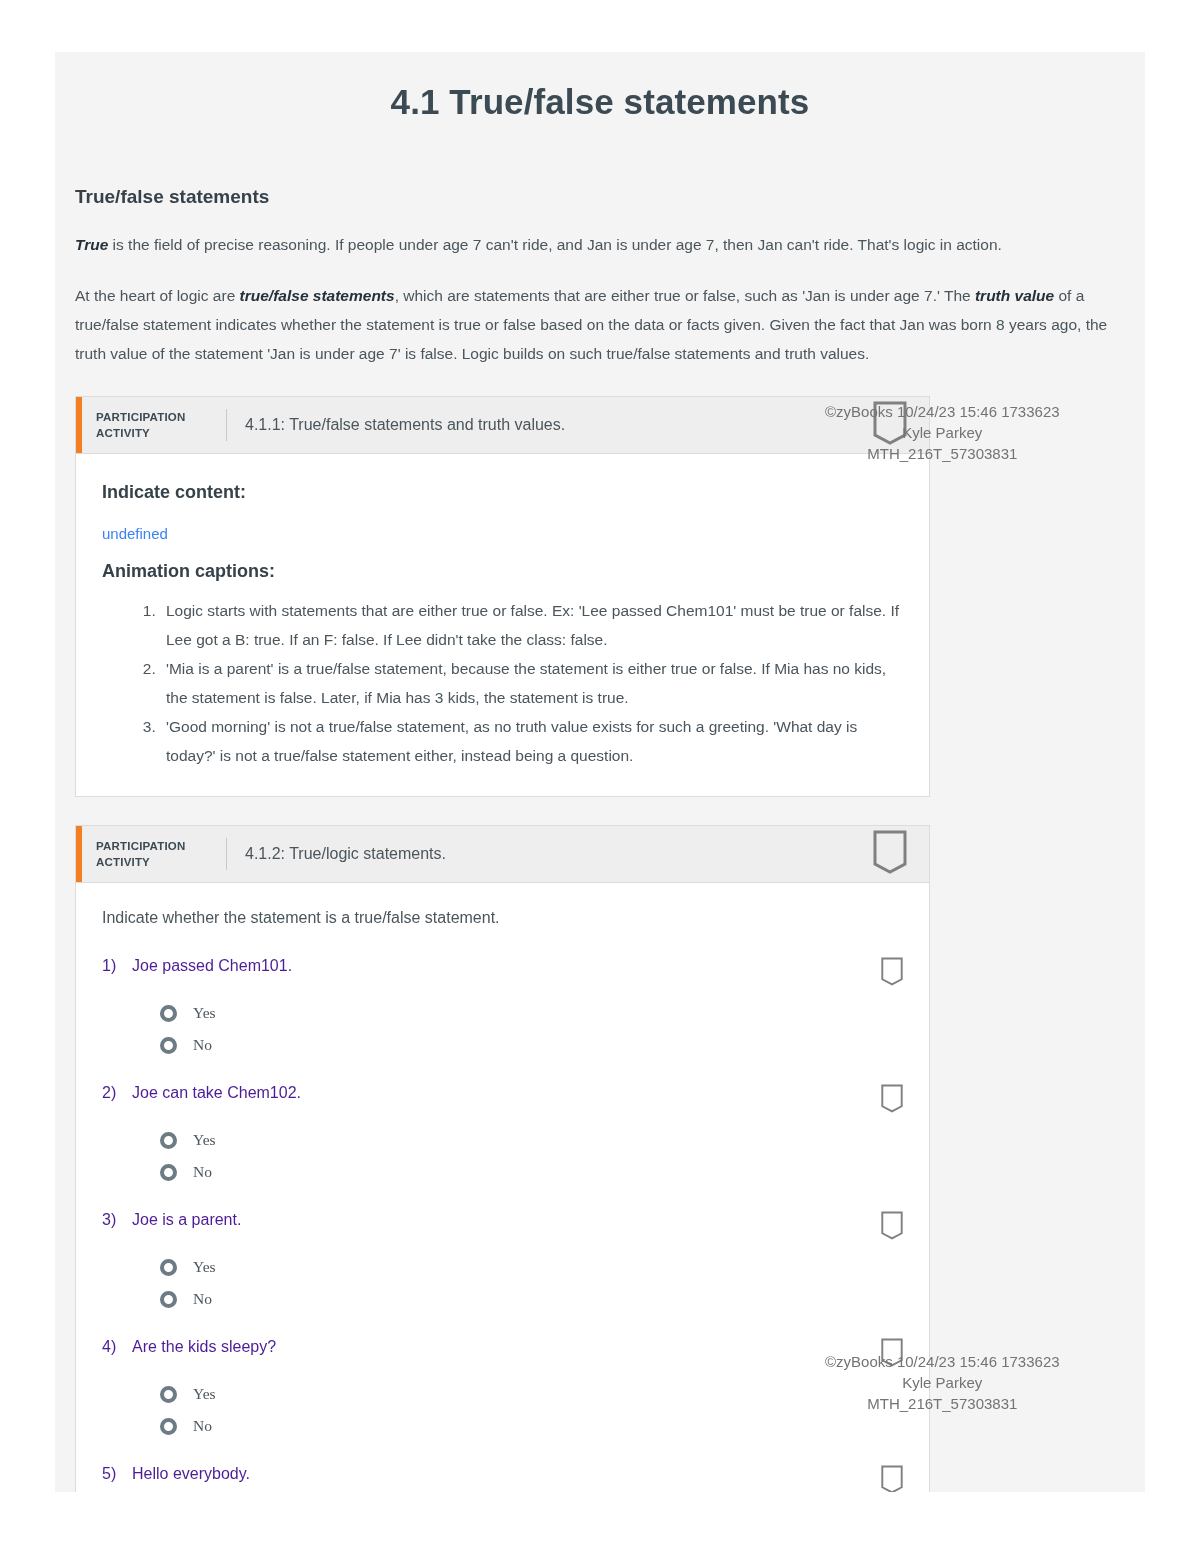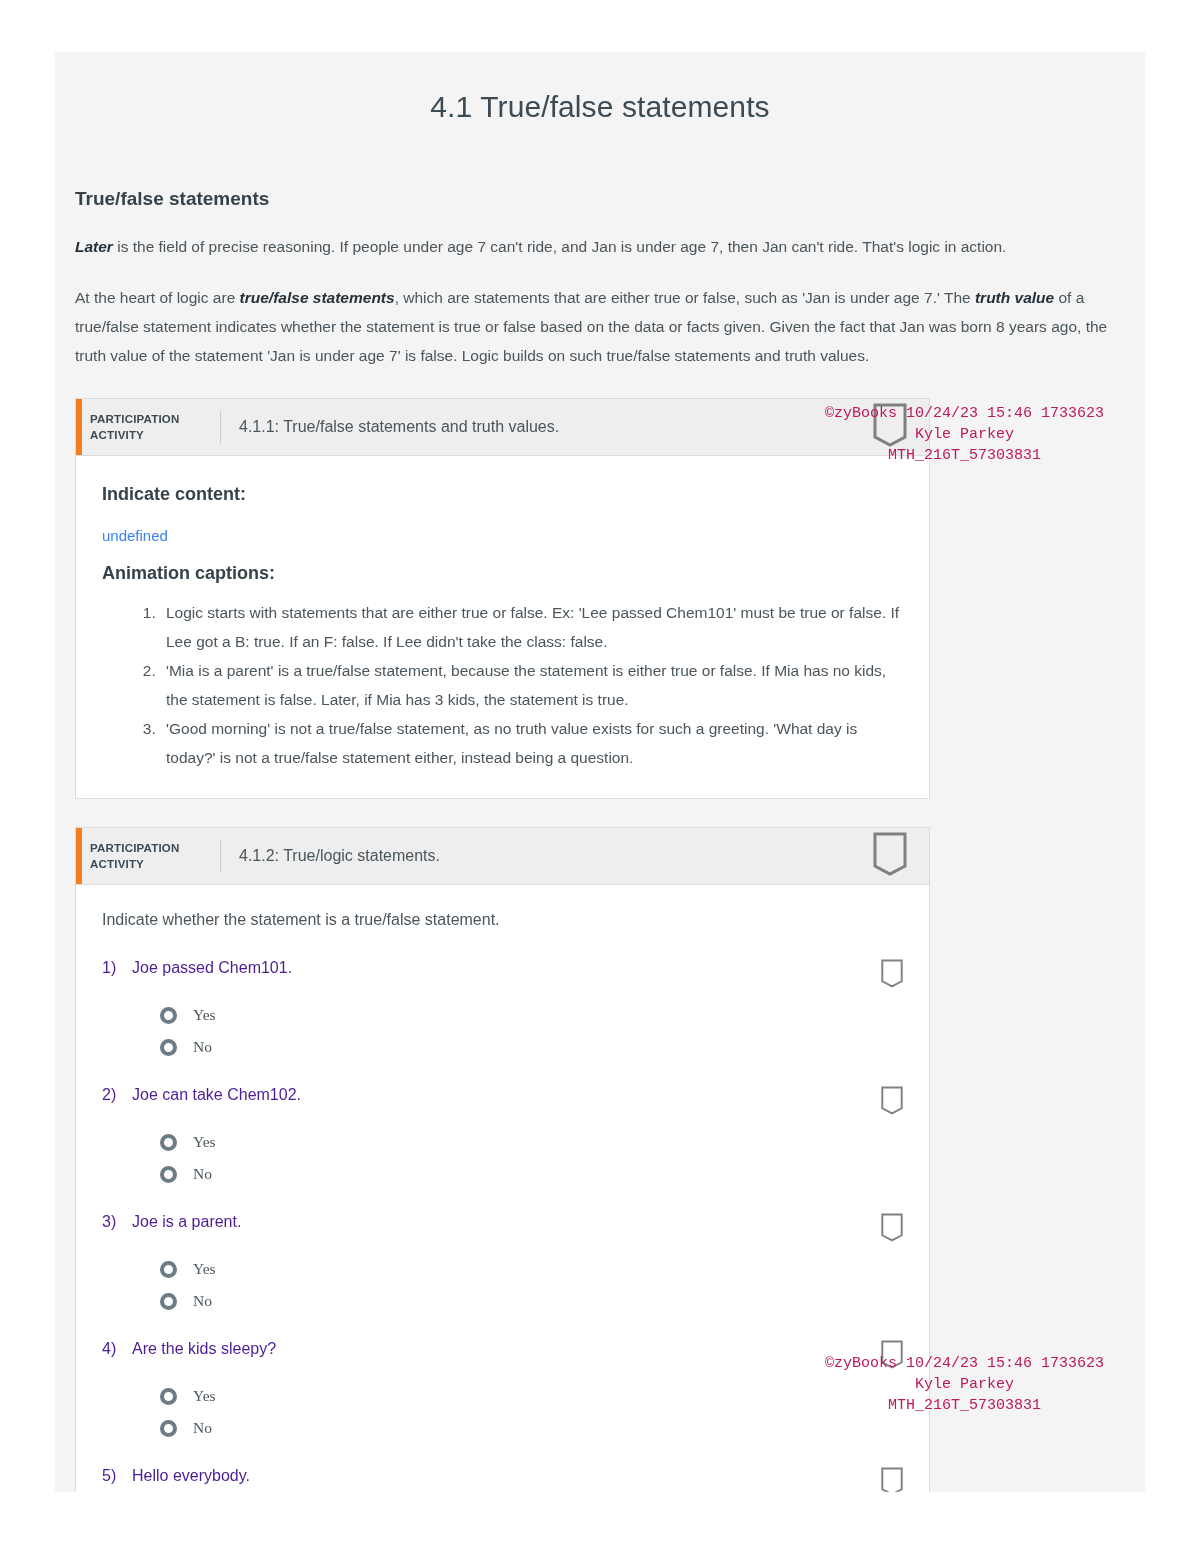--- a/index.html
+++ b/index.html
@@ -20,25 +20,25 @@
     position: absolute;
     left: 55px;
     top: 52px;
     width: 1090px;
     height: 1440px;
     background: #f4f4f4;
     overflow: hidden;
   }
 
   .page-title {
-    margin: 8px;
+    margin: 0;
     padding-top: 30px;
     text-align: center;
-    font-size: 30px;
-    font-weight: 400;
+    font-size: 35px;
+    font-weight: 700;
     color: #3c4a54;
     letter-spacing: .1px;
   }
 
   .content {
     position: relative;
     padding: 0 18px 0 20px;
   }
 
   .section-heading {
@@ -57,27 +57,26 @@
   p.body-text b, p.body-text .bi {
     font-weight: bold;
     font-style: italic;
     color: #25313a;
   }
 
   
   .watermark {
     position: absolute;
     text-align: center;
-    color: #be185d;
+    color: #737373;
     font-size: 15px;
     line-height: 21px;
     pointer-events: none;
     white-space: nowrap;
     z-index: 5;
-    font-family: Liberation Mono, monospace;
   }
   .watermark-1 { left: 770px; top: 215px; }
   .watermark-2 { left: 770px; top: 1165px; }
 
   
   .activity-card {
     margin-top: 28px;
     background: #ffffff;
     border: 1px solid #dcdcdc;
     width: 855px;
@@ -86,20 +85,21 @@
     z-index: 2;
   }
 
   .activity-header {
     display: flex;
     align-items: center;
     background: #eeeeee;
     border-bottom: 1px solid #dcdcdc;
     height: 56px;
     position: relative;
+    padding-left: 6px;
   }
   .activity-accent {
     position: absolute;
     left: 0;
     top: 0;
     bottom: 0;
     width: 6px;
     background: #f47e20;
   }
   .pa-label {
@@ -202,21 +202,21 @@
   <div class="content">
 
     <div class="watermark watermark-1">
       <div>©zyBooks 10/24/23 15:46 1733623</div>
       <div>Kyle Parkey</div>
       <div>MTH_216T_57303831</div>
     </div>
 
     <h2 class="section-heading">True/false statements</h2>
 
-    <p class="body-text"><span class="bi">Later</span><span> is the field of precise reasoning. If people under age 7 can't ride, and Jan is under age 7, then Jan can't ride. That's logic in action.</span></p>
+    <p class="body-text"><span class="bi">True</span><span> is the field of precise reasoning. If people under age 7 can't ride, and Jan is under age 7, then Jan can't ride. That's logic in action.</span></p>
 
     <p class="body-text"><span>At the heart of logic are </span><span class="bi">true/false statements</span><span>, which are statements that are either true or false, such as 'Jan is under age 7.' The </span><span class="bi">truth value</span><span> of a true/false statement indicates whether the statement is true or false based on the data or facts given. Given the fact that Jan was born 8 years ago, the truth value of the statement 'Jan is under age 7' is false. Logic builds on such true/false statements and truth values.</span></p>
 
     <div class="activity-card">
       <div class="activity-header">
         <div class="activity-accent"></div>
         <div class="pa-label">
           <div>PARTICIPATION</div>
           <div>ACTIVITY</div>
         </div>

